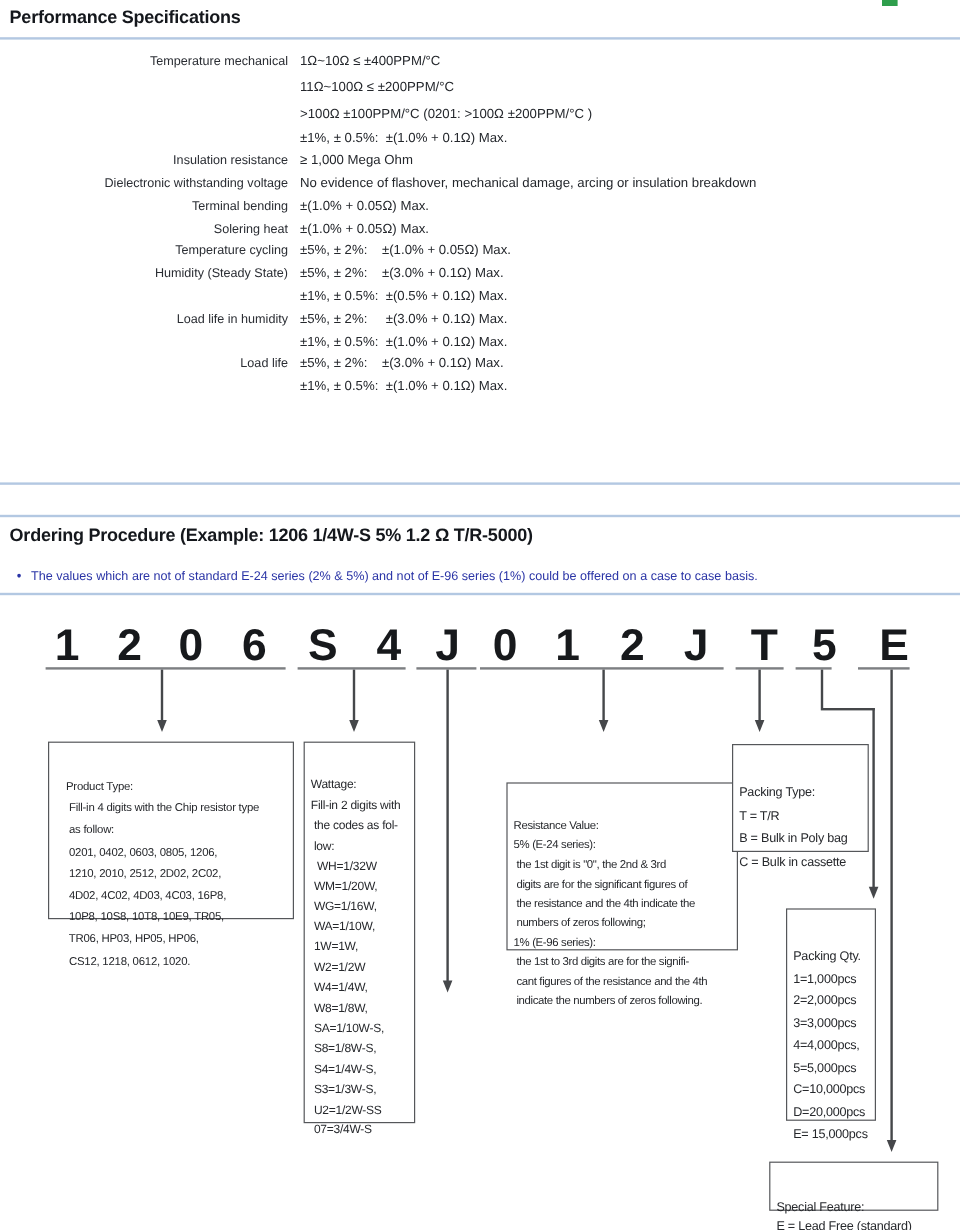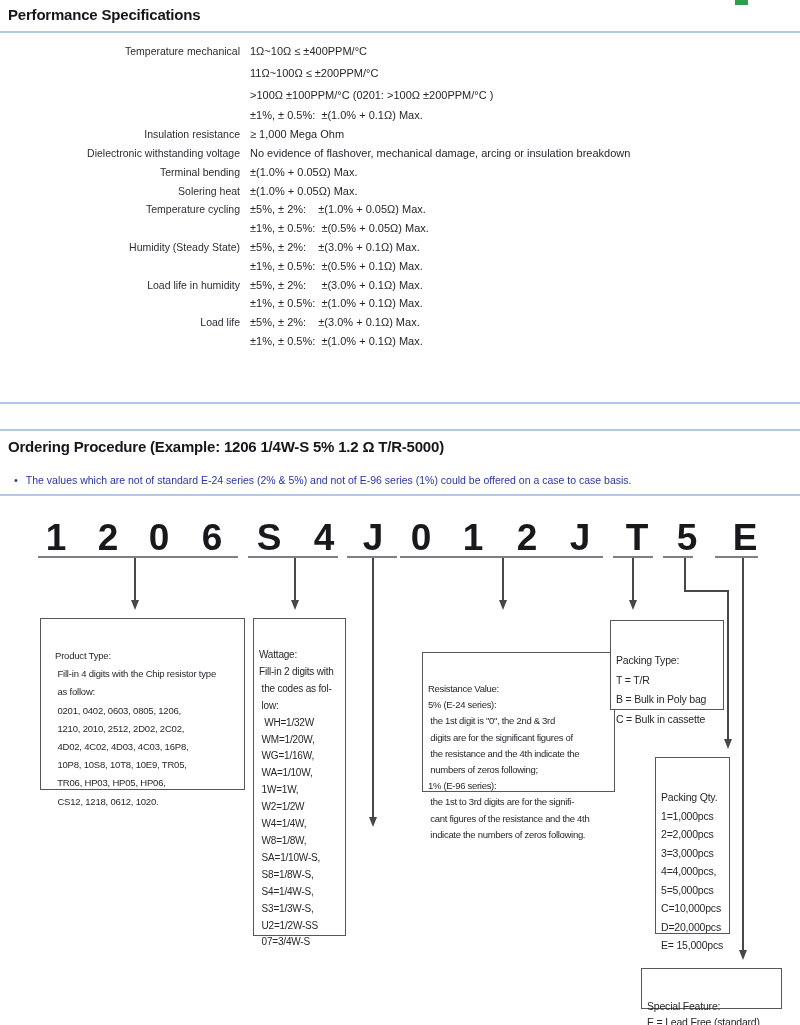--- a/index.html
+++ b/index.html
@@ -20,21 +20,21 @@
   .note-line .bullet{margin-right:8px; font-size:11px;}
   
   .code-char{position:absolute; top:519px; transform:translateX(-50%); font-size:37px; font-weight:700; color:#17191c; line-height:38px;}
   .u{position:absolute; top:556px; height:2px; background:#7d7f82;}
   .vl{position:absolute; width:1.5px; background:#45474a;}
   .hl{position:absolute; height:1.5px; background:#45474a;}
   .ah{position:absolute; width:0; height:0; border-left:4.5px solid transparent; border-right:4.5px solid transparent; border-top:10px solid #45474a; transform:translateX(-50%);}
   
   .obox{position:absolute; box-sizing:border-box; border:1.5px solid #55575a; background:#fff; padding:6px 5px; white-space:pre; color:#26282c;}
   .obox .lines{white-space:pre;}
-  #box-product{left:40px; top:618px; width:205px; height:172px; font-size:9.5px; letter-spacing:-0.2px;padding-left:14px;}
+  #box-product{left:40px; top:618px; width:205px; height:148px; font-size:9.5px; letter-spacing:-0.2px;padding-left:14px;}
   #box-product .lines{line-height:18.2px;}
   #box-wattage{left:253px; top:618px; width:93px; height:318px; font-size:10px; letter-spacing:-0.2px;}
   #box-wattage .lines{line-height:16.9px;}
   #box-tolerance{left:352px; top:831px; width:86px; height:182px; font-size:10.5px; letter-spacing:-0.2px;}
   #box-tolerance .lines{line-height:17.2px;}
   #box-resistance{left:406px; top:652px; width:193px; height:140px; font-size:9.5px; letter-spacing:-0.3px;margin-left:16px;}
   #box-resistance .lines{line-height:16.2px;}
   #box-packtype{left:610px; top:620px; width:114px; height:90px; font-size:10.5px; letter-spacing:-0.2px;}
   #box-packtype .lines{line-height:19.5px;}
   #box-packqty{left:642px; top:757px; width:75px; height:177px; font-size:10.5px; letter-spacing:-0.2px;margin-left:13px;}
@@ -82,24 +82,20 @@
         <span class="spec-label">Terminal bending</span>
         <span class="spec-value">±(1.0% + 0.05Ω) Max.</span>
       </div>
     <div class="spec-row">
         <span class="spec-label">Solering heat</span>
         <span class="spec-value">±(1.0% + 0.05Ω) Max.</span>
       </div>
     <div class="spec-row">
         <span class="spec-label">Temperature cycling</span>
         <span class="spec-value">±5%, ± 2%:    ±(1.0% + 0.05Ω) Max.</span>
-      </div>
-    <div class="spec-row">
-        <span class="spec-label"></span>
-        <span class="spec-value">±1%, ± 0.5%:  ±(0.5% + 0.05Ω) Max.</span>
       </div>
     <div class="spec-row">
         <span class="spec-label">Humidity (Steady State)</span>
         <span class="spec-value">±5%, ± 2%:    ±(3.0% + 0.1Ω) Max.</span>
       </div>
     <div class="spec-row">
         <span class="spec-label"></span>
         <span class="spec-value">±1%, ± 0.5%:  ±(0.5% + 0.1Ω) Max.</span>
       </div>
     <div class="spec-row">

